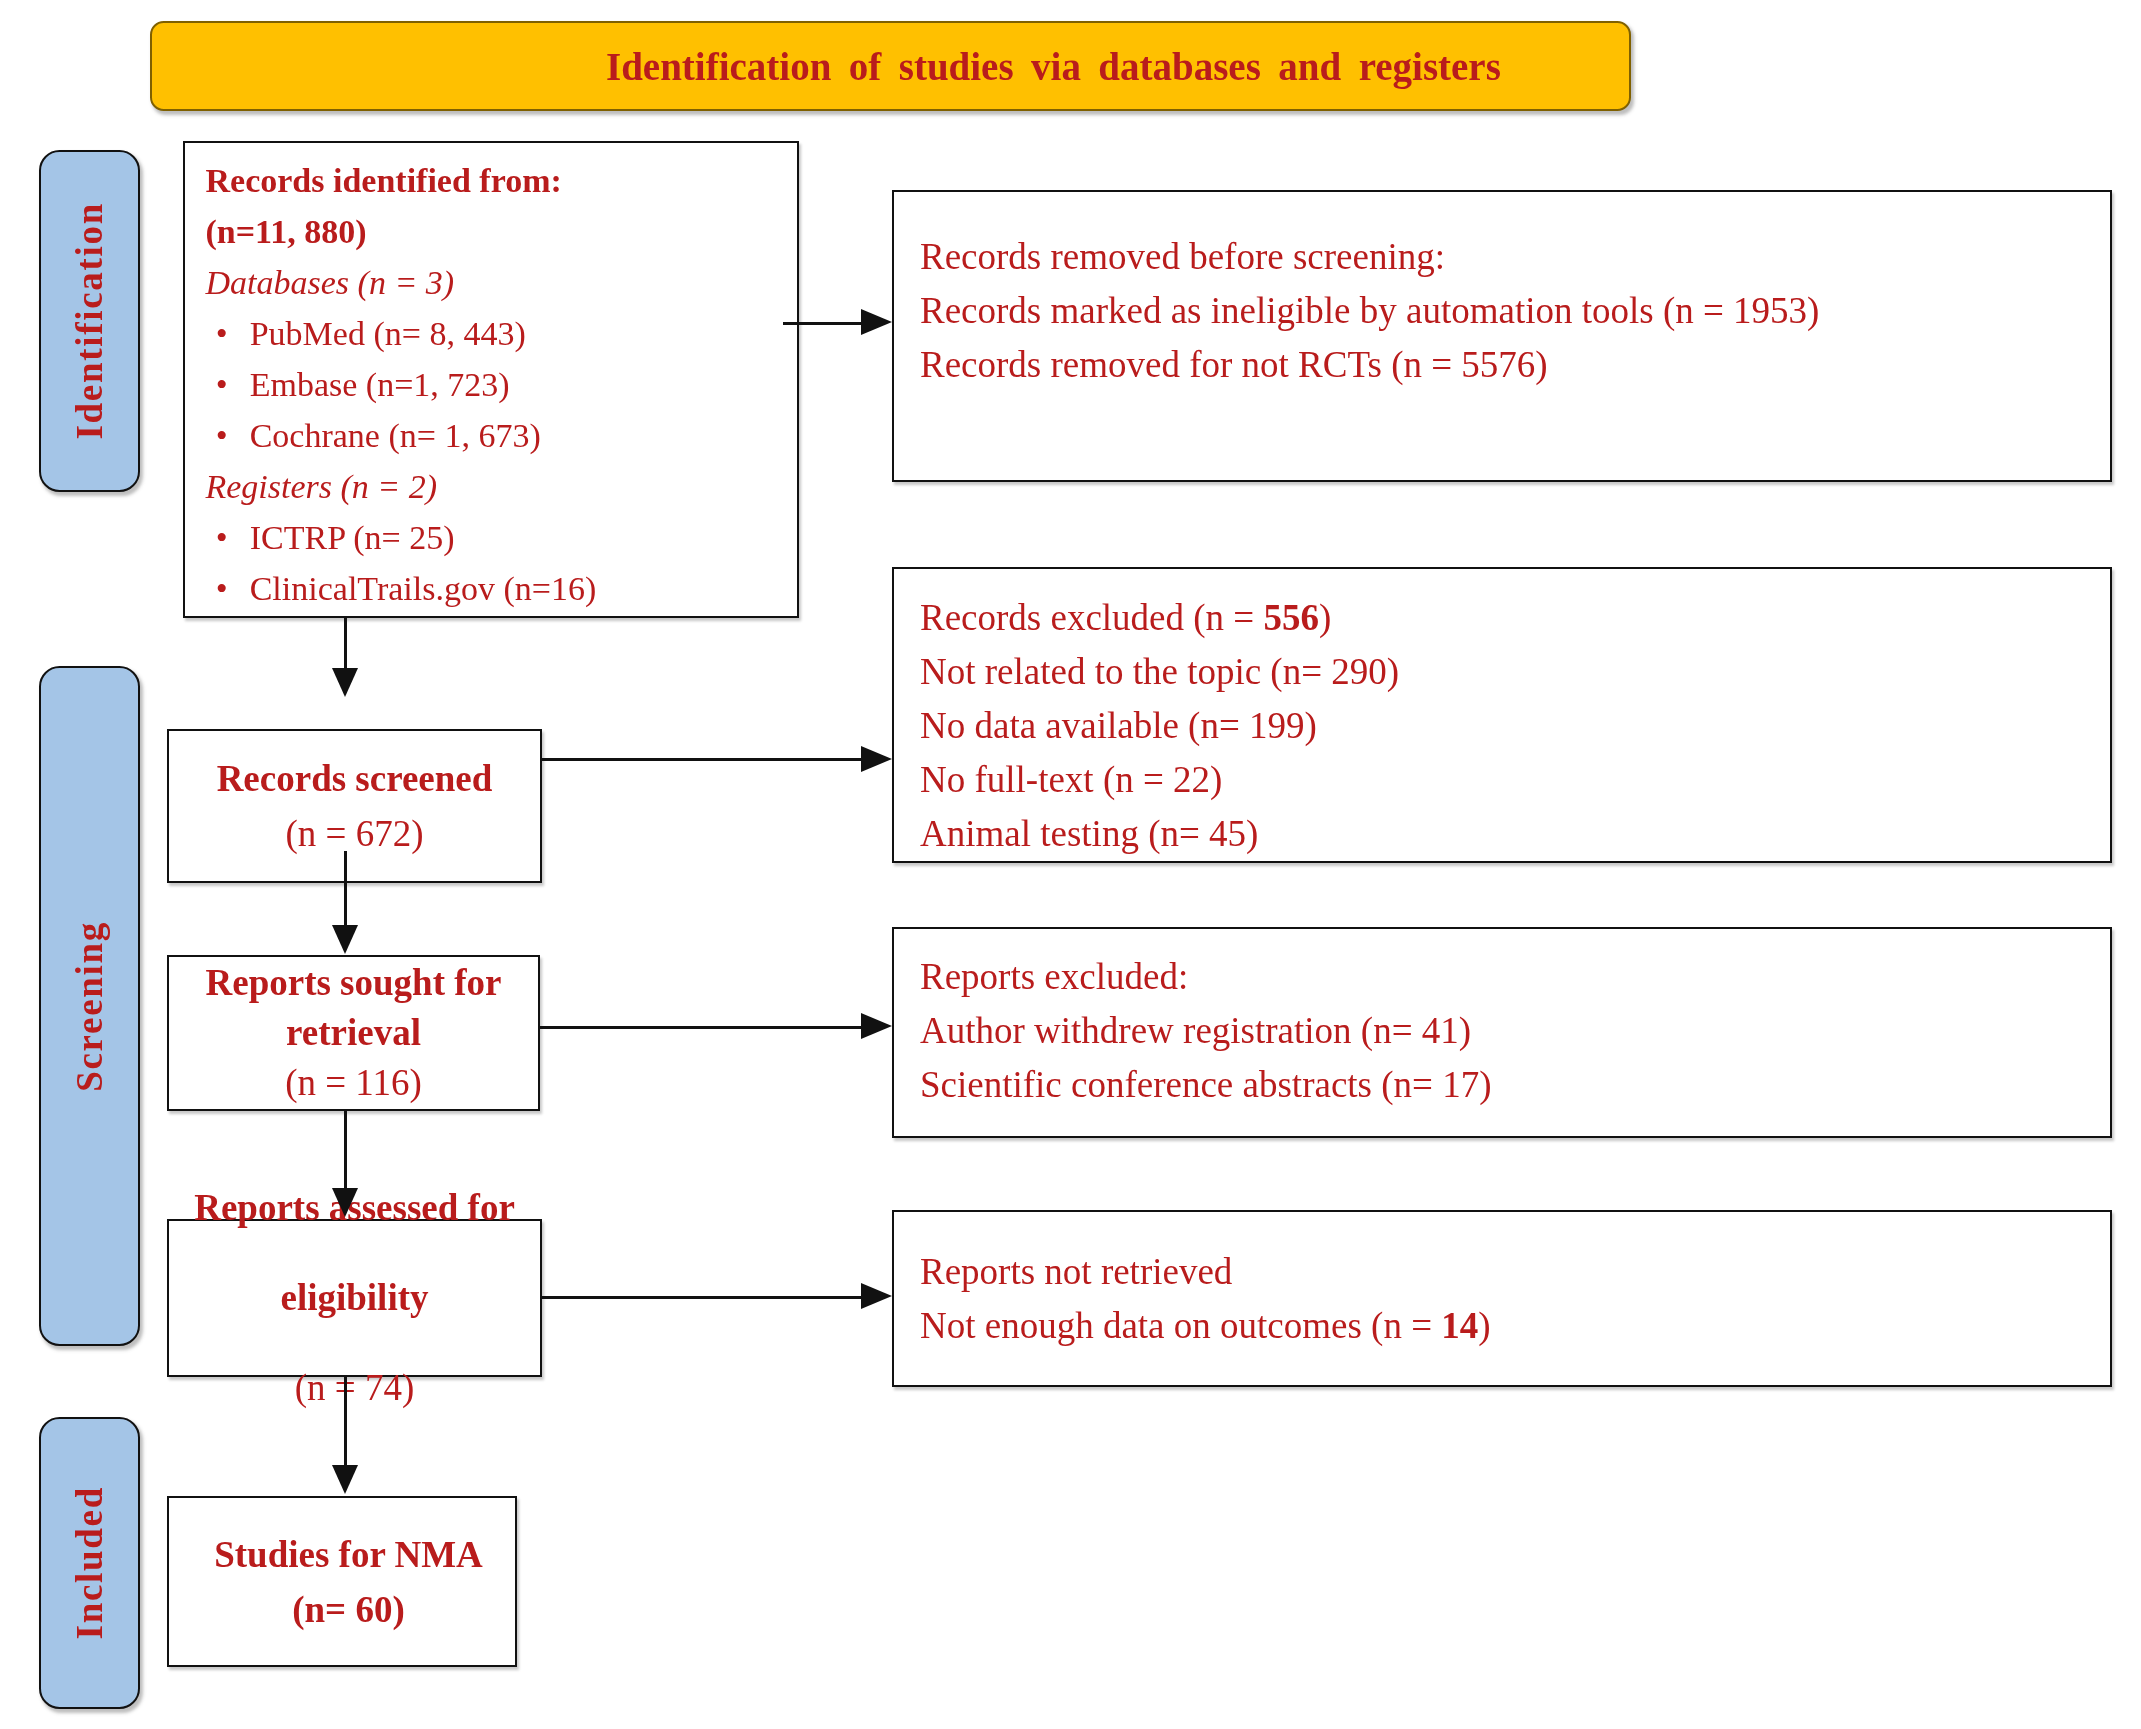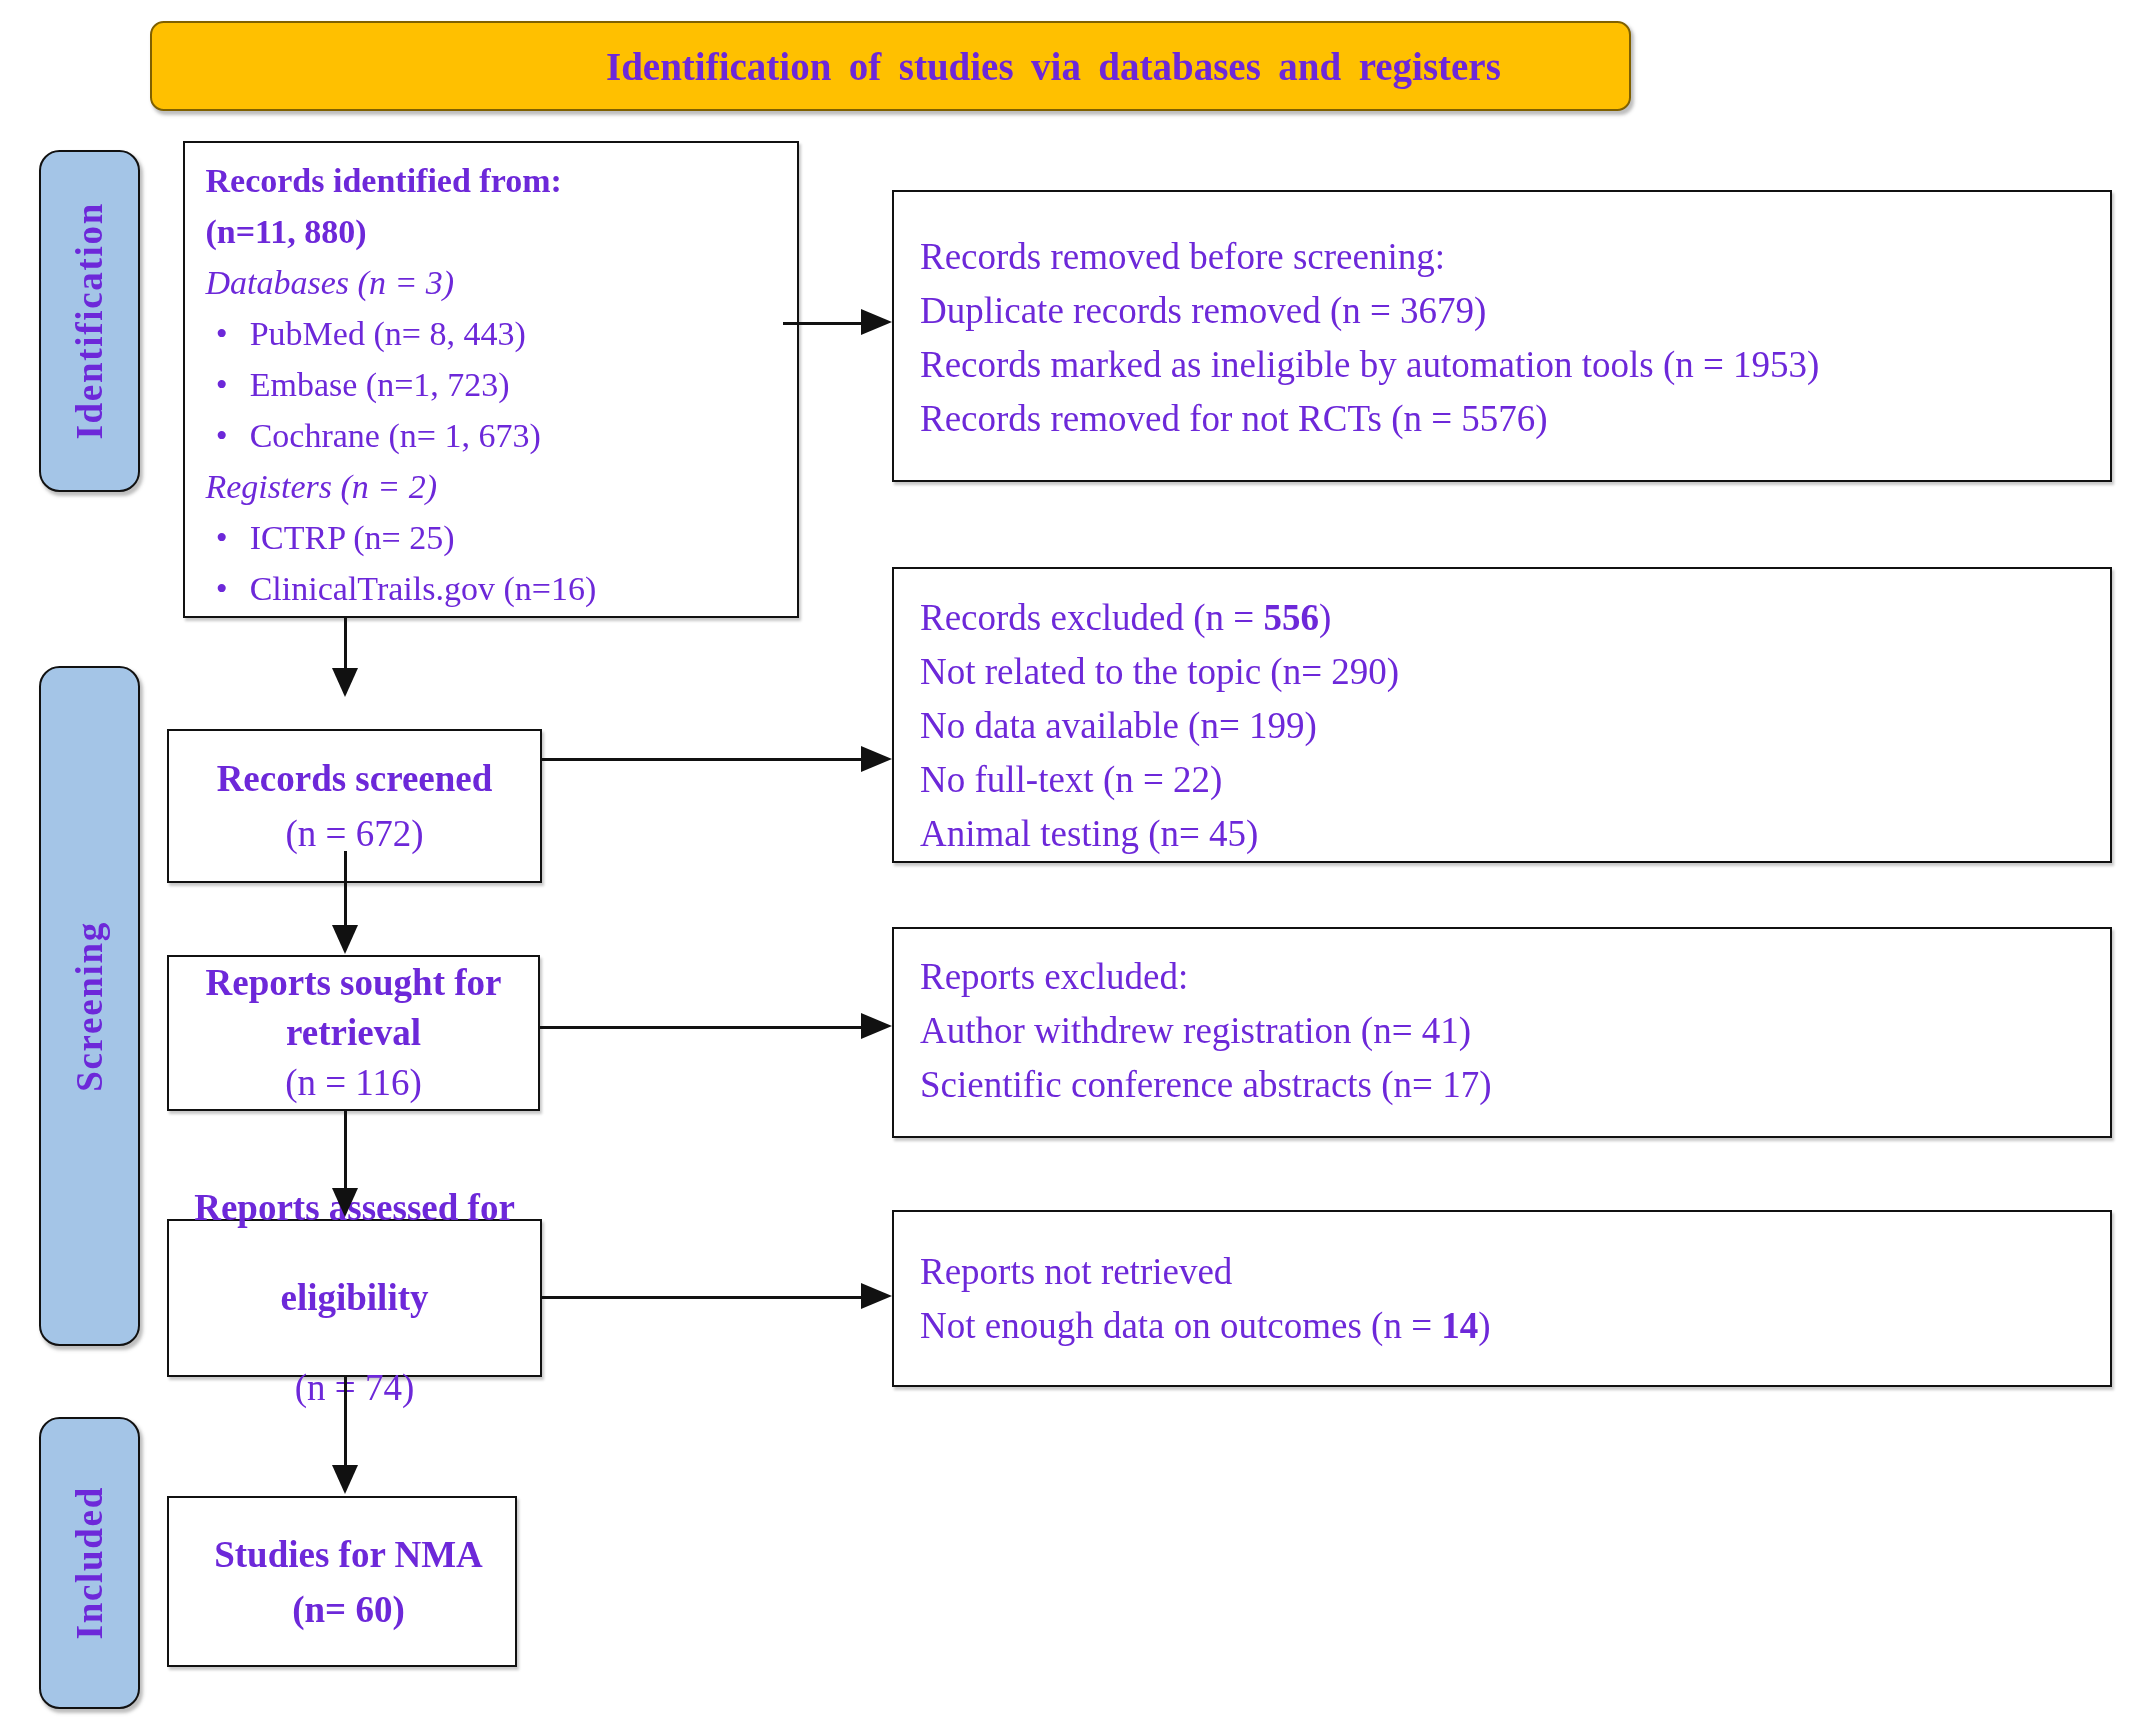--- a/index.html
+++ b/index.html
@@ -1,18 +1,18 @@
 <!DOCTYPE html>
 <html style="font-size:13.7px"><head>
 <meta charset="utf-8">
 <style>
   html,body{margin:0;padding:0;background:#fff;}
   .canvas{
     position:relative;width:2142px;height:1729px;background:#fff;
-    font-family:"Liberation Serif","DejaVu Serif",serif;color:#6d28d9;overflow:hidden;
+    font-family:"Liberation Serif","DejaVu Serif",serif;color:#b91c1c;overflow:hidden;
   }
   
   .banner{
     position:absolute;left:150px;top:21.4px;width:1481px;height:90px;
     background:#FFC000;border:2.6px solid #7F6000;border-radius:13.7px;
     box-sizing:border-box;box-shadow:2.6px 3.4px 3.4px rgba(110,110,110,.45);
     display:flex;align-items:center;
   }
   .banner-text{
     font-weight:bold;font-size:39px;word-spacing:7.7px;padding-left:454px;white-space:nowrap;
@@ -105,21 +105,20 @@
     <div>(n = 74)</div>
   </div>
 
   <div class="box center-box" style="left:167px;top:1496px;width:350px;height:171px;padding-left:13px;">
     <div class="bold">Studies for NMA</div>
     <div class="bold">(n= 60)</div>
   </div>
 
   <div class="box reason-box" style="left:892px;top:190px;width:1220px;height:292px;padding:38px 8.6px 0 26px;">
     <div class="reason-line">Records removed before screening:</div>
-    <div class="reason-line">Duplicate records removed  (n = 3679)</div>
     <div class="reason-line">Records marked as ineligible by automation tools (n = 1953)</div>
     <div class="reason-line">Records removed for not RCTs (n = 5576)</div>
   </div>
 
   <div class="box reason-box" style="left:892px;top:567px;width:1220px;height:296px;padding:22px 8.6px 0 26px;">
     <div class="reason-line">
       <span>Records excluded  (n = </span><span class="bold">556</span><span>)</span>
     </div>
     <div class="reason-line">Not related to the topic (n= 290)</div>
     <div class="reason-line">No data available (n= 199)</div>

